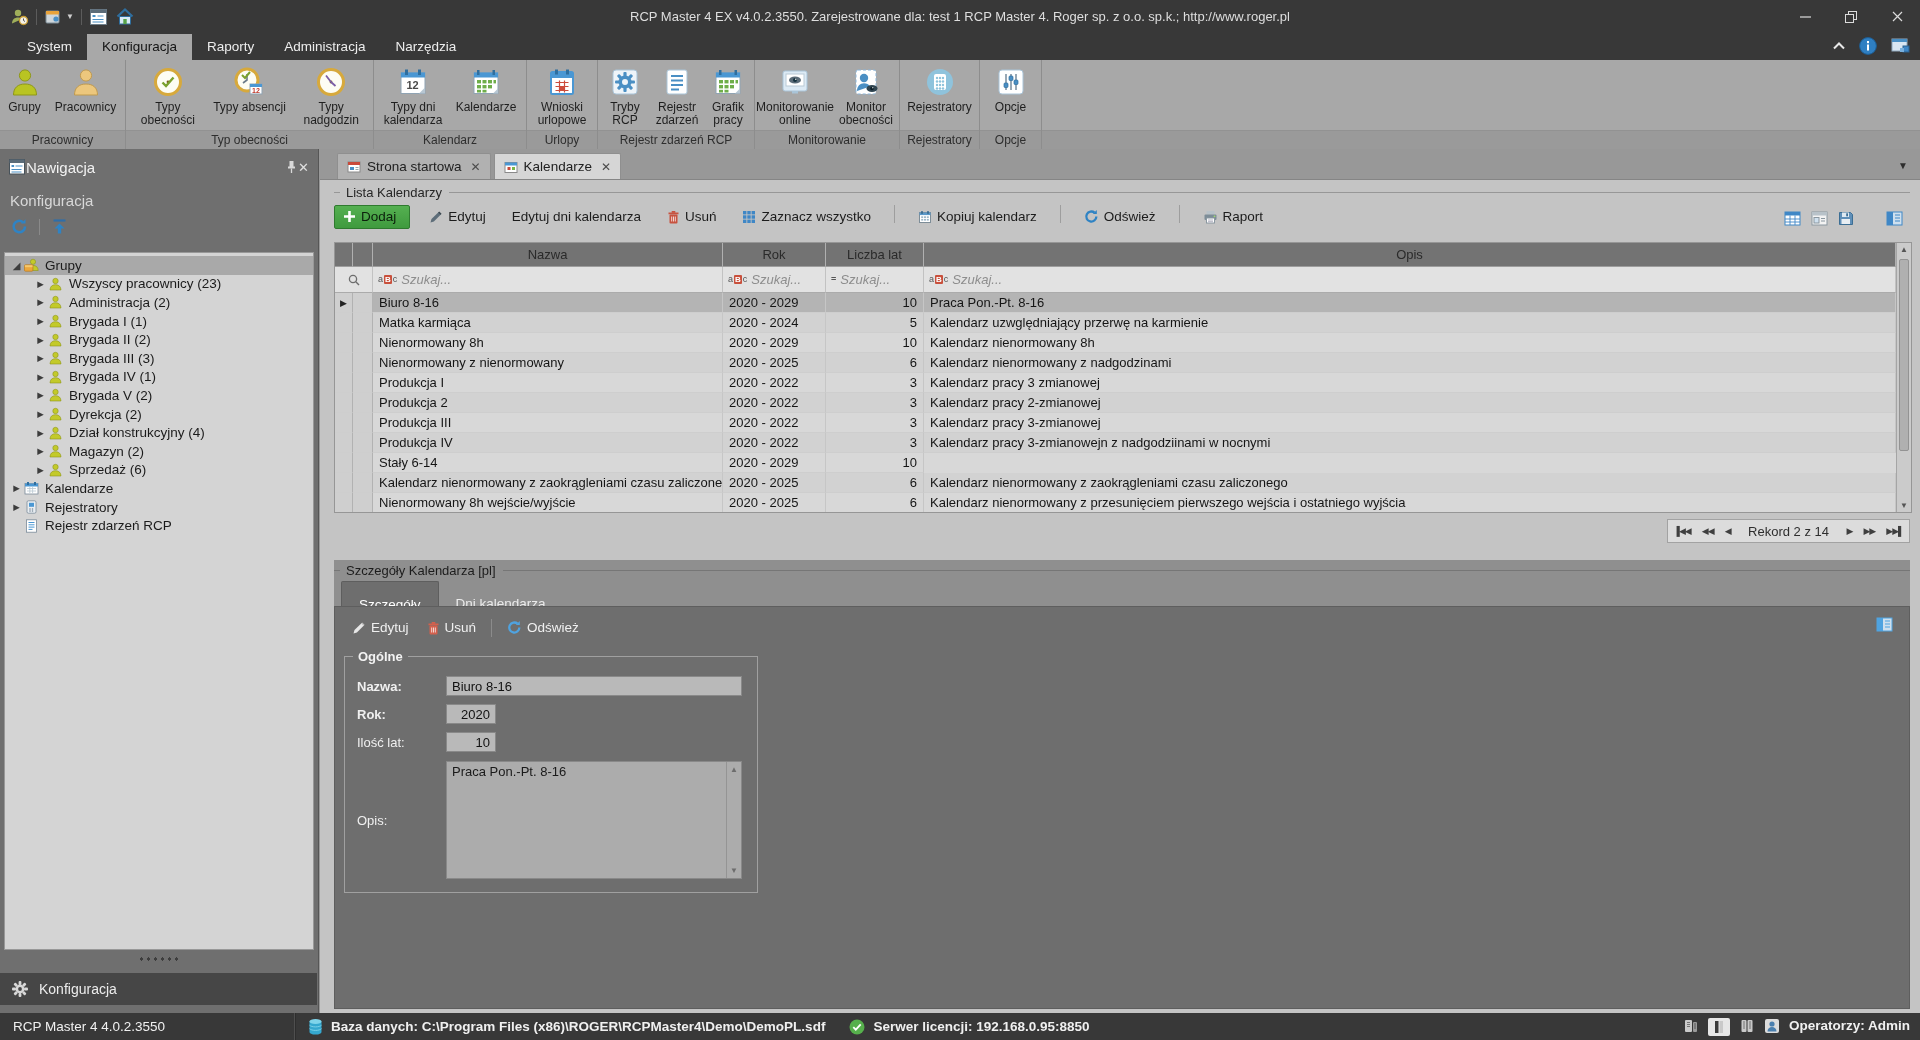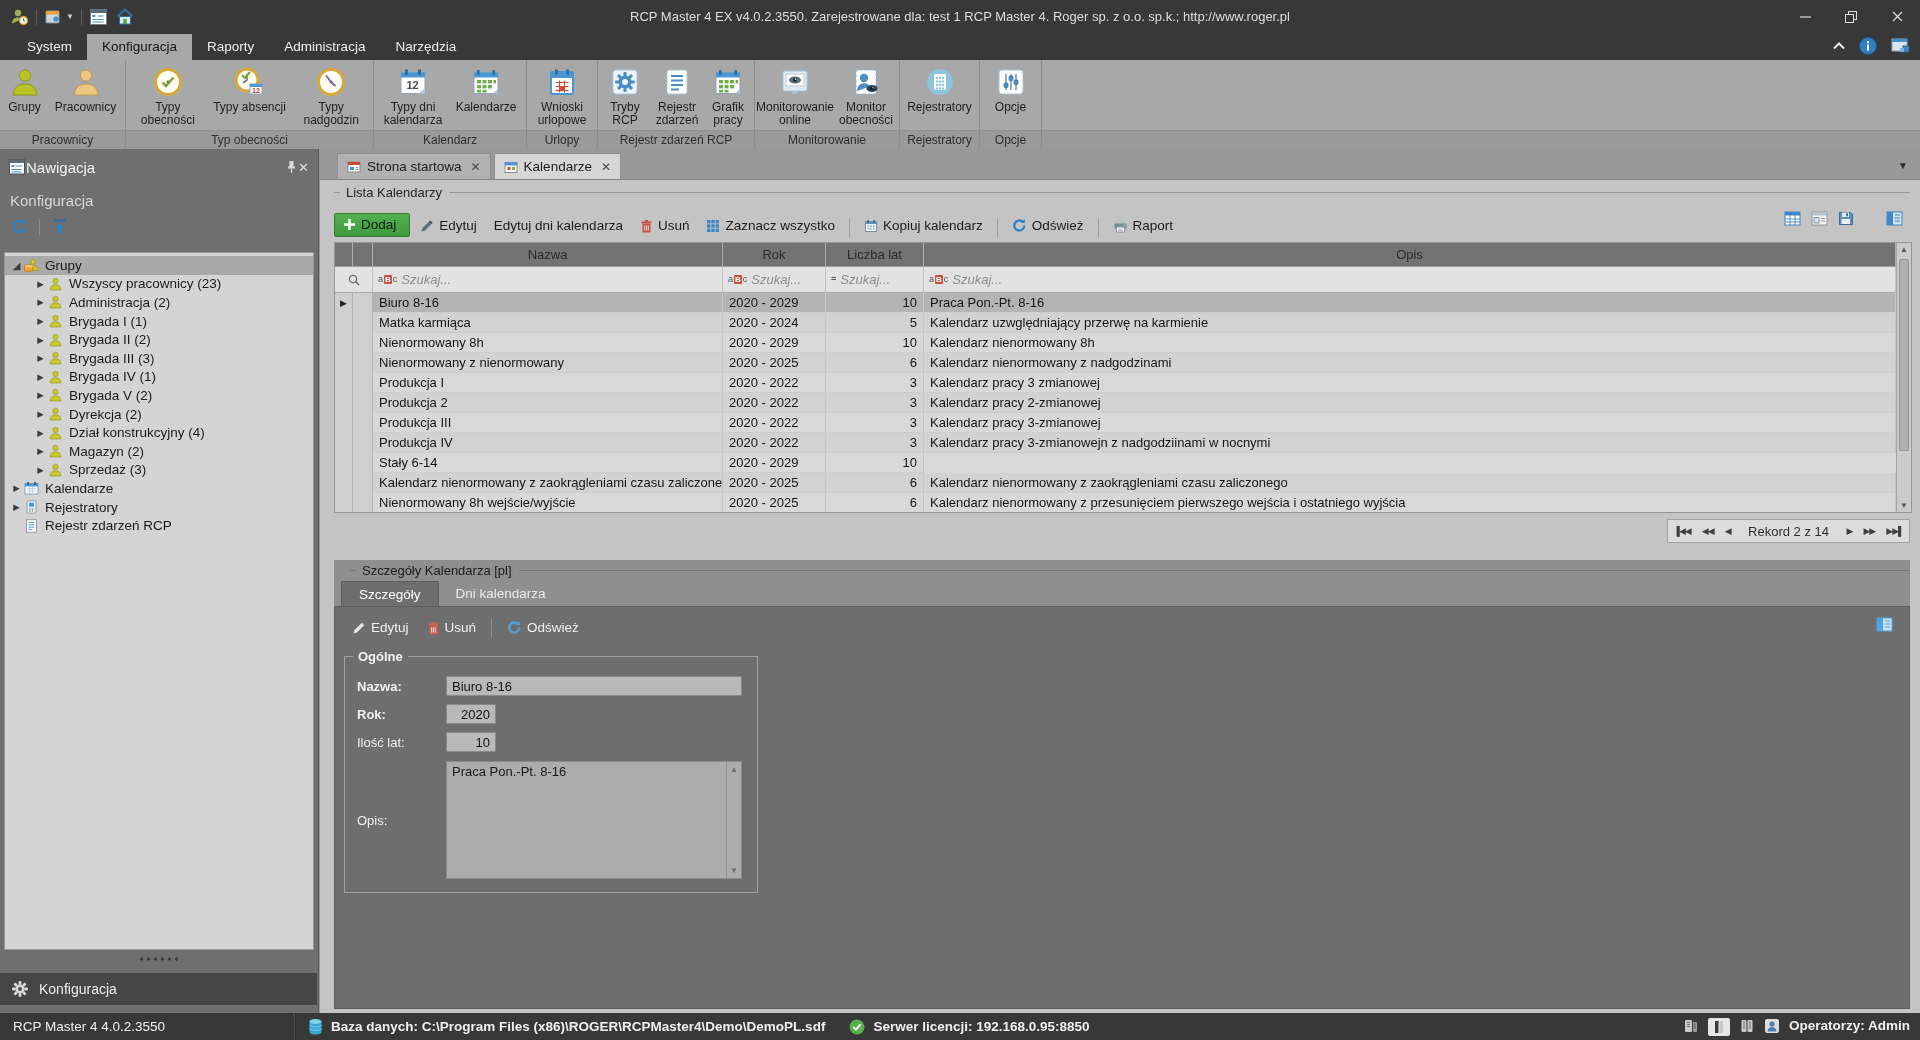--- a/index.html
+++ b/index.html
@@ -48,21 +48,21 @@
   .main{position:absolute;left:320px;top:149px;right:0;height:864px}
   .doctabs{position:absolute;top:0;left:0;right:0;height:31px;display:flex;align-items:flex-end;padding-left:17px;border-bottom:1px solid #858585;box-sizing:border-box}
   .dtab{height:26px;display:flex;align-items:center;gap:6px;padding:0 9px;background:#b1b1b1;border:1px solid #8f8f8f;border-bottom:none;border-radius:2px 2px 0 0;font-size:13.5px;color:#202020;margin-right:3px;box-sizing:border-box}
   .dtab.active{background:#d6d6d6}
   .dtab .x{color:#4a4a4a;font-size:12px;margin-left:3px}
   .dtabs-chevron{position:absolute;right:12px;bottom:8px;color:#2d2d2d;font-size:10px}
   .content{position:absolute;top:31px;left:0;right:0;bottom:0;background:#c4c4c4}
   .seclabel{position:absolute;display:flex;align-items:center;font-size:13px;color:#262626}
   .seclabel::before{content:"";width:6px;height:1px;background:#979797;margin-right:6px}
   .seclabel::after{content:"";flex:1;height:1px;background:#979797;margin-left:7px}
-  .lista-toolbar{position:absolute;left:14px;top:25px;right:120px;height:32px;display:flex;align-items:flex-end;gap:3px;font-size:13.5px;color:#1c1c1c;white-space:nowrap}
+  .lista-toolbar{position:absolute;left:14px;top:25px;right:120px;height:32px;display:flex;align-items:flex-start;gap:12px;font-size:13.5px;color:#1c1c1c;white-space:nowrap}
   .tbtn{display:flex;align-items:center;gap:5px;padding:4px 7px}
   .tbtn.green{background:linear-gradient(#55b051,#3f9a3e);border:1px solid #2f7a2f;border-radius:2px;padding:3px 13px 4px 8px;color:#0c200c}
   .tsep{width:1px;height:18px;background:#9e9e9e;margin:0 4px}
   .grid-tools{position:absolute;top:31px;right:66px;display:flex;gap:10px;align-items:center}
   .panel-btn{position:absolute;top:31px;right:17px}
   
   .grid{position:absolute;left:14px;top:62px;width:1578px;height:271px;background:#d8d8d8;border:1px solid #969696;box-sizing:border-box}
   .grid-inner{position:absolute;left:0;top:0;right:15px;bottom:0;overflow:hidden}
   .grid-cols{display:grid;grid-template-columns:18px 20px 350px 103px 98px 1fr}
   .filter-cols{display:grid;grid-template-columns:38px 350px 103px 98px 1fr}
@@ -80,24 +80,24 @@
   .grow .gc{display:flex;align-items:center;padding:0 6px;border-right:1px solid #c6c6c6;border-bottom:1px solid #cecece;font-size:13px;color:#151515;overflow:hidden;white-space:nowrap;box-sizing:border-box}
   .grow .gc.hc{background:#cfcfcf;border-right:1px solid #b2b2b2;padding:0;justify-content:center;font-size:9px;color:#222}
   .grow .gc.num{justify-content:flex-end}
   .gscroll{position:absolute;right:0;top:0;bottom:0;width:15px;background:#cbcbcb;border-left:1px solid #a5a5a5;box-sizing:border-box;display:flex;flex-direction:column;align-items:center;justify-content:space-between;font-size:8px;color:#555;padding:2px 0}
   .gthumb{position:absolute;left:2px;right:2px;top:16px;height:190px;background:#b0b0b0;border:1px solid #939393;border-radius:2px}
   .recnav{position:absolute;right:10px;top:339px;height:24px;display:flex;align-items:center;background:#dcdcdc;border:1px solid #a2a2a2;font-size:13px;color:#2e2e2e;box-sizing:border-box}
   .rnbtn{padding:0 5.5px;font-size:9px;letter-spacing:-1px;color:#3f3f3f}
   .rnlabel{padding:0 12px}
   
   .details{position:absolute;left:14px;right:10px;top:380px;bottom:4px;background:#8f8f8f}
-  .dlabel{left:16px;top:3px;right:0;color:#1c1c1c}
+  .dlabel{left:0;top:3px;right:0;color:#1c1c1c}
   .dlabel::before,.dlabel::after{background:#767676}
   .dtabs{position:absolute;top:21px;left:7px;display:flex}
-  .dtabbtn{padding:0 17px;height:25px;display:flex;align-items:center;font-size:13.5px;color:#ebebeb}
+  .dtabbtn{padding:10px 17px;height:25px;display:flex;align-items:center;font-size:13.5px;color:#ebebeb}
   .dtabbtn.active{background:#6e6e6e;border:1px solid #5e5e5e;border-bottom:none;border-radius:2px 2px 0 0;color:#fff}
   .dcontent{position:absolute;left:0;right:0;top:46px;bottom:0;background:#6e6e6e;border:1px solid #5e5e5e;box-sizing:border-box}
   .dtoolbar{display:flex;align-items:center;gap:4px;padding:9px 10px 0;color:#f0f0f0;font-size:13.5px}
   .dtoolbar .tsep{background:#8b8b8b}
   .dpanel-btn{position:absolute;top:10px;right:16px}
   .gbox{position:absolute;left:9px;top:49px;width:412px;height:235px;border:1px solid #a0a0a0}
   .glabel{position:absolute;top:-8px;left:8px;background:#6e6e6e;padding:0 5px;color:#f3f3f3;font-weight:bold;font-size:13px}
   .flabel{position:absolute;left:12px;color:#f0f0f0;font-size:13px}
   .flabel.b{font-weight:bold}
   .finput{position:absolute;left:101px;height:20px;background:#b9b9b9;border:1px solid #898989;font-size:13px;color:#111;font-family:"Liberation Sans",sans-serif;padding:0 5px;box-sizing:border-box;outline:none}
@@ -630,21 +630,21 @@
           <span class="tlabel">Magazyn (2)</span>
         </div>
         <div class="tnode" style="padding-left: 28px;">
           <span class="arrow">▶</span>
           <span class="tico">
             <svg width="15" height="14" viewBox="0 0 15 14">
               <circle cx="7.5" cy="4" r="2.7" fill="#c3ca2a" stroke="#8f961c" stroke-width=".6"></circle>
               <path d="M2 13c0-3.5 2.3-5.3 5.5-5.3S13 9.5 13 13z" fill="#c3ca2a" stroke="#8f961c" stroke-width=".6"></path>
             </svg>
           </span>
-          <span class="tlabel">Sprzedaż (3)</span>
+          <span class="tlabel">Sprzedaż (6)</span>
         </div>
         <div class="tnode" style="padding-left: 4px;">
           <span class="arrow">▶</span>
           <span class="tico">
             <svg width="15" height="14" viewBox="0 0 15 14">
               <rect x="1" y="2.5" width="13" height="10.5" fill="#fff" stroke="#7a8a99" stroke-width=".8"></rect>
               <rect x="1" y="2.5" width="13" height="3" fill="#4a97d3"></rect>
               <rect x="3" y="1" width="2" height="3" fill="#2f6e9e"></rect>
               <rect x="10" y="1" width="2" height="3" fill="#2f6e9e"></rect>
               <path d="M3 7.5h9M3 10h9M5.8 6v6M8.6 6v6" stroke="#b8c6d0" stroke-width=".8"></path>

